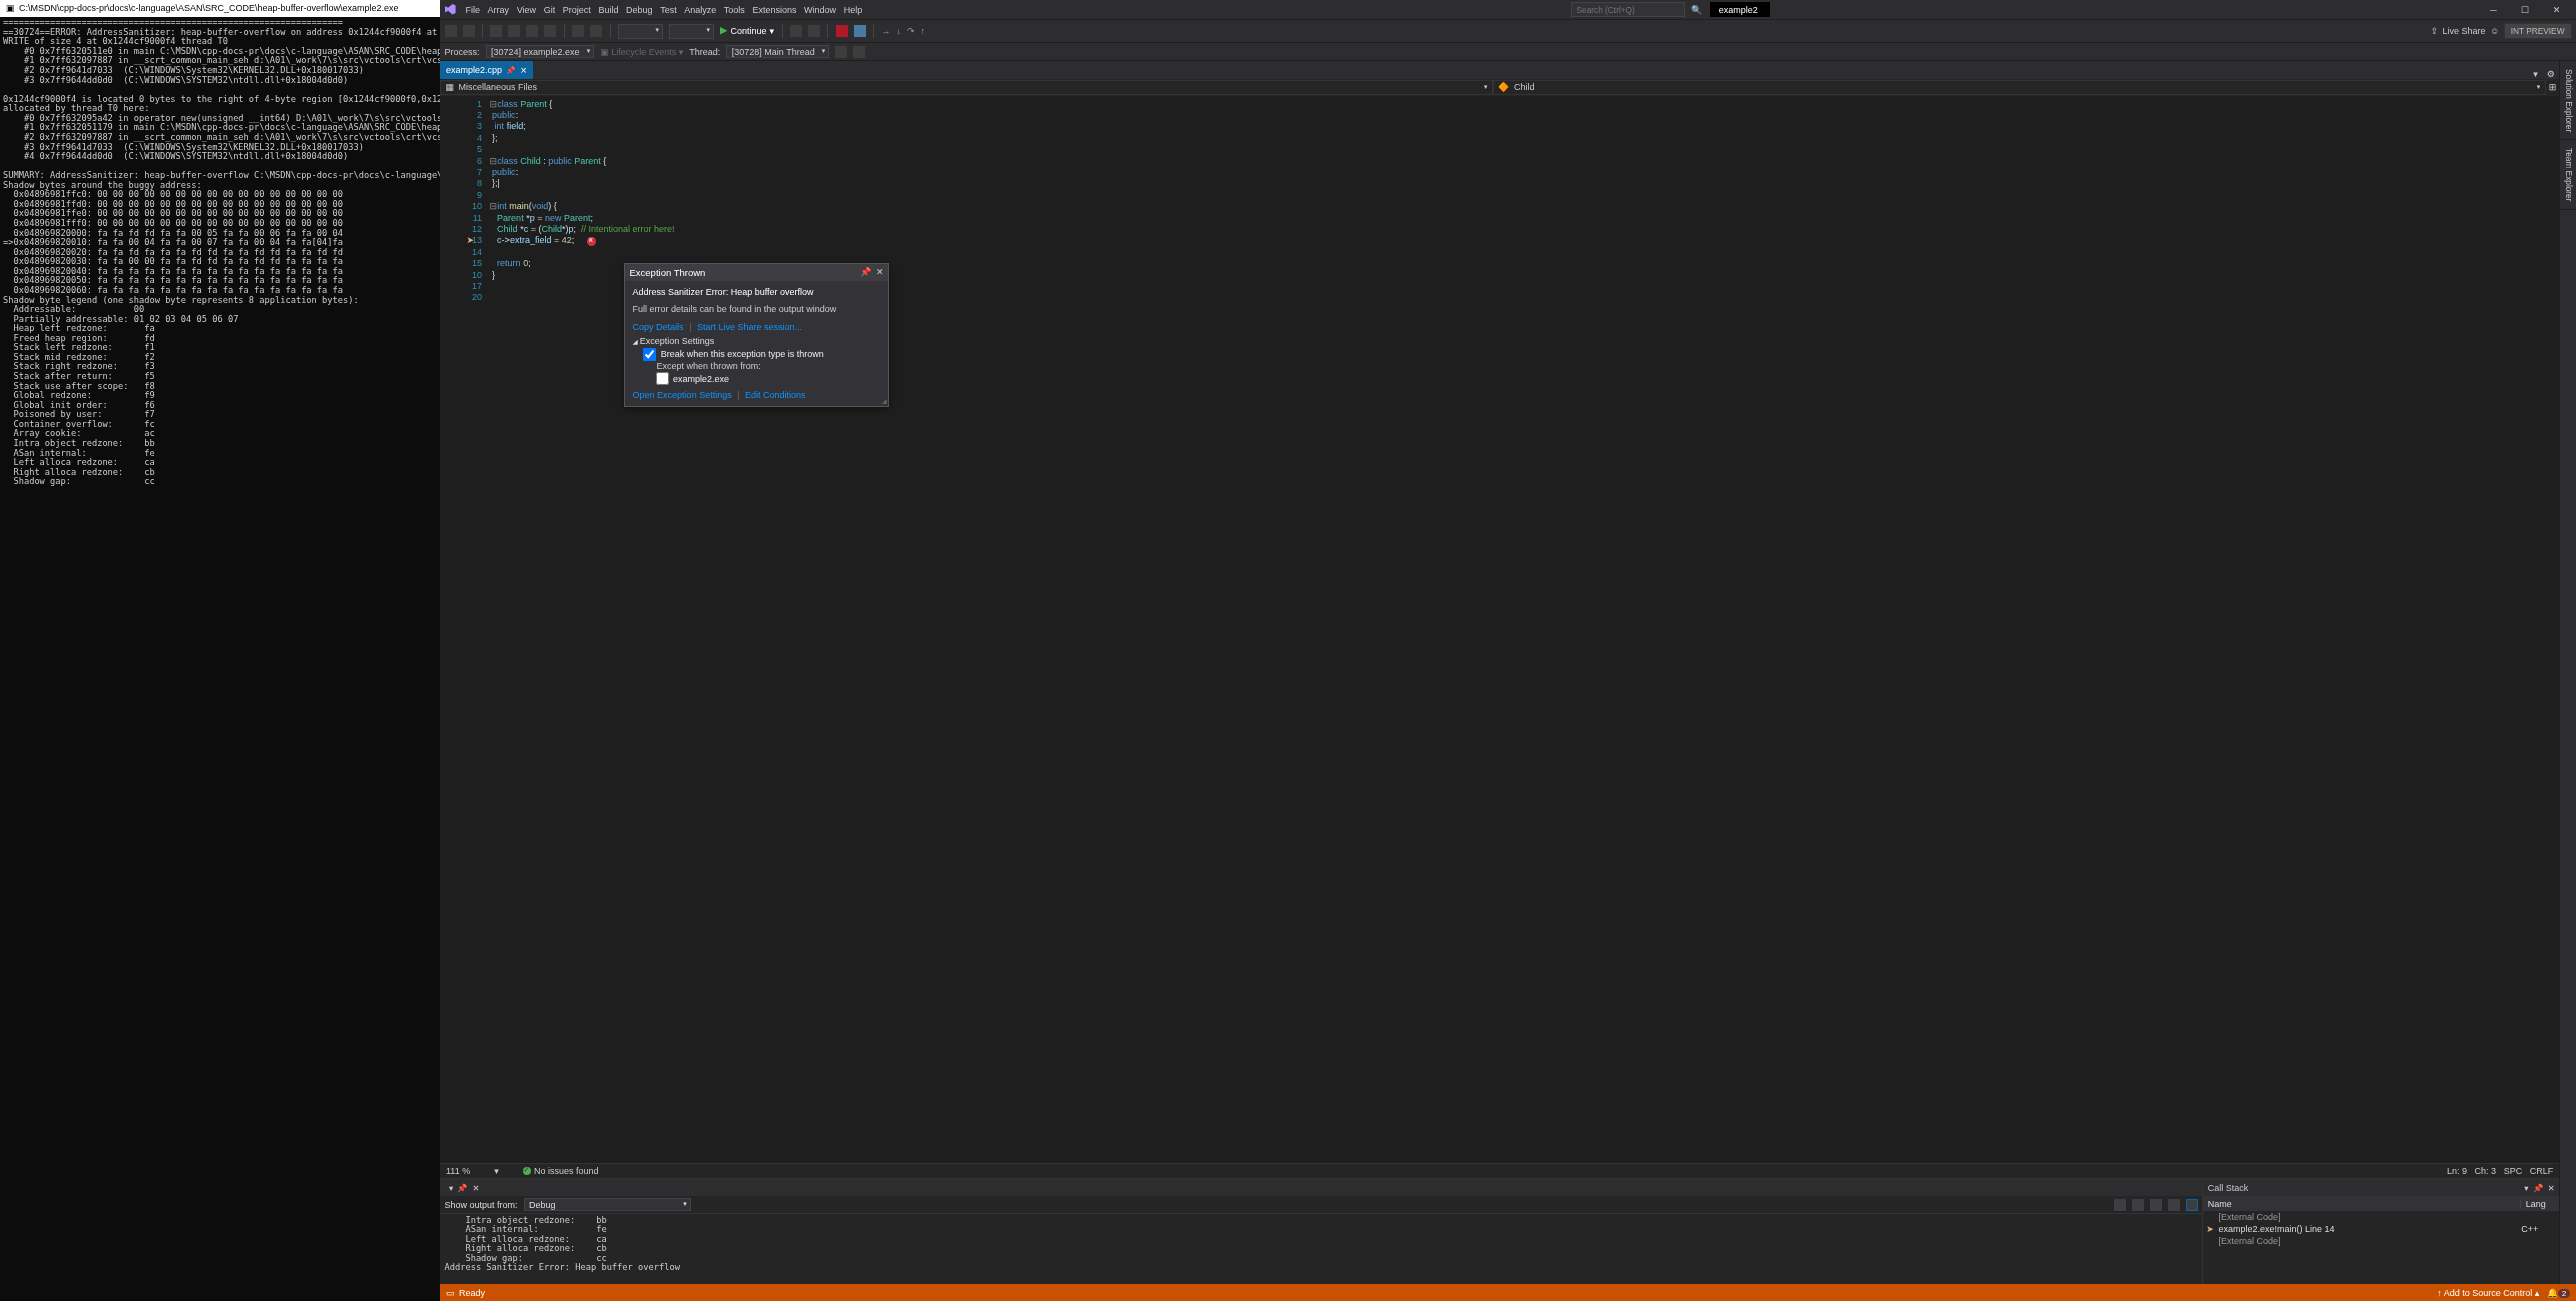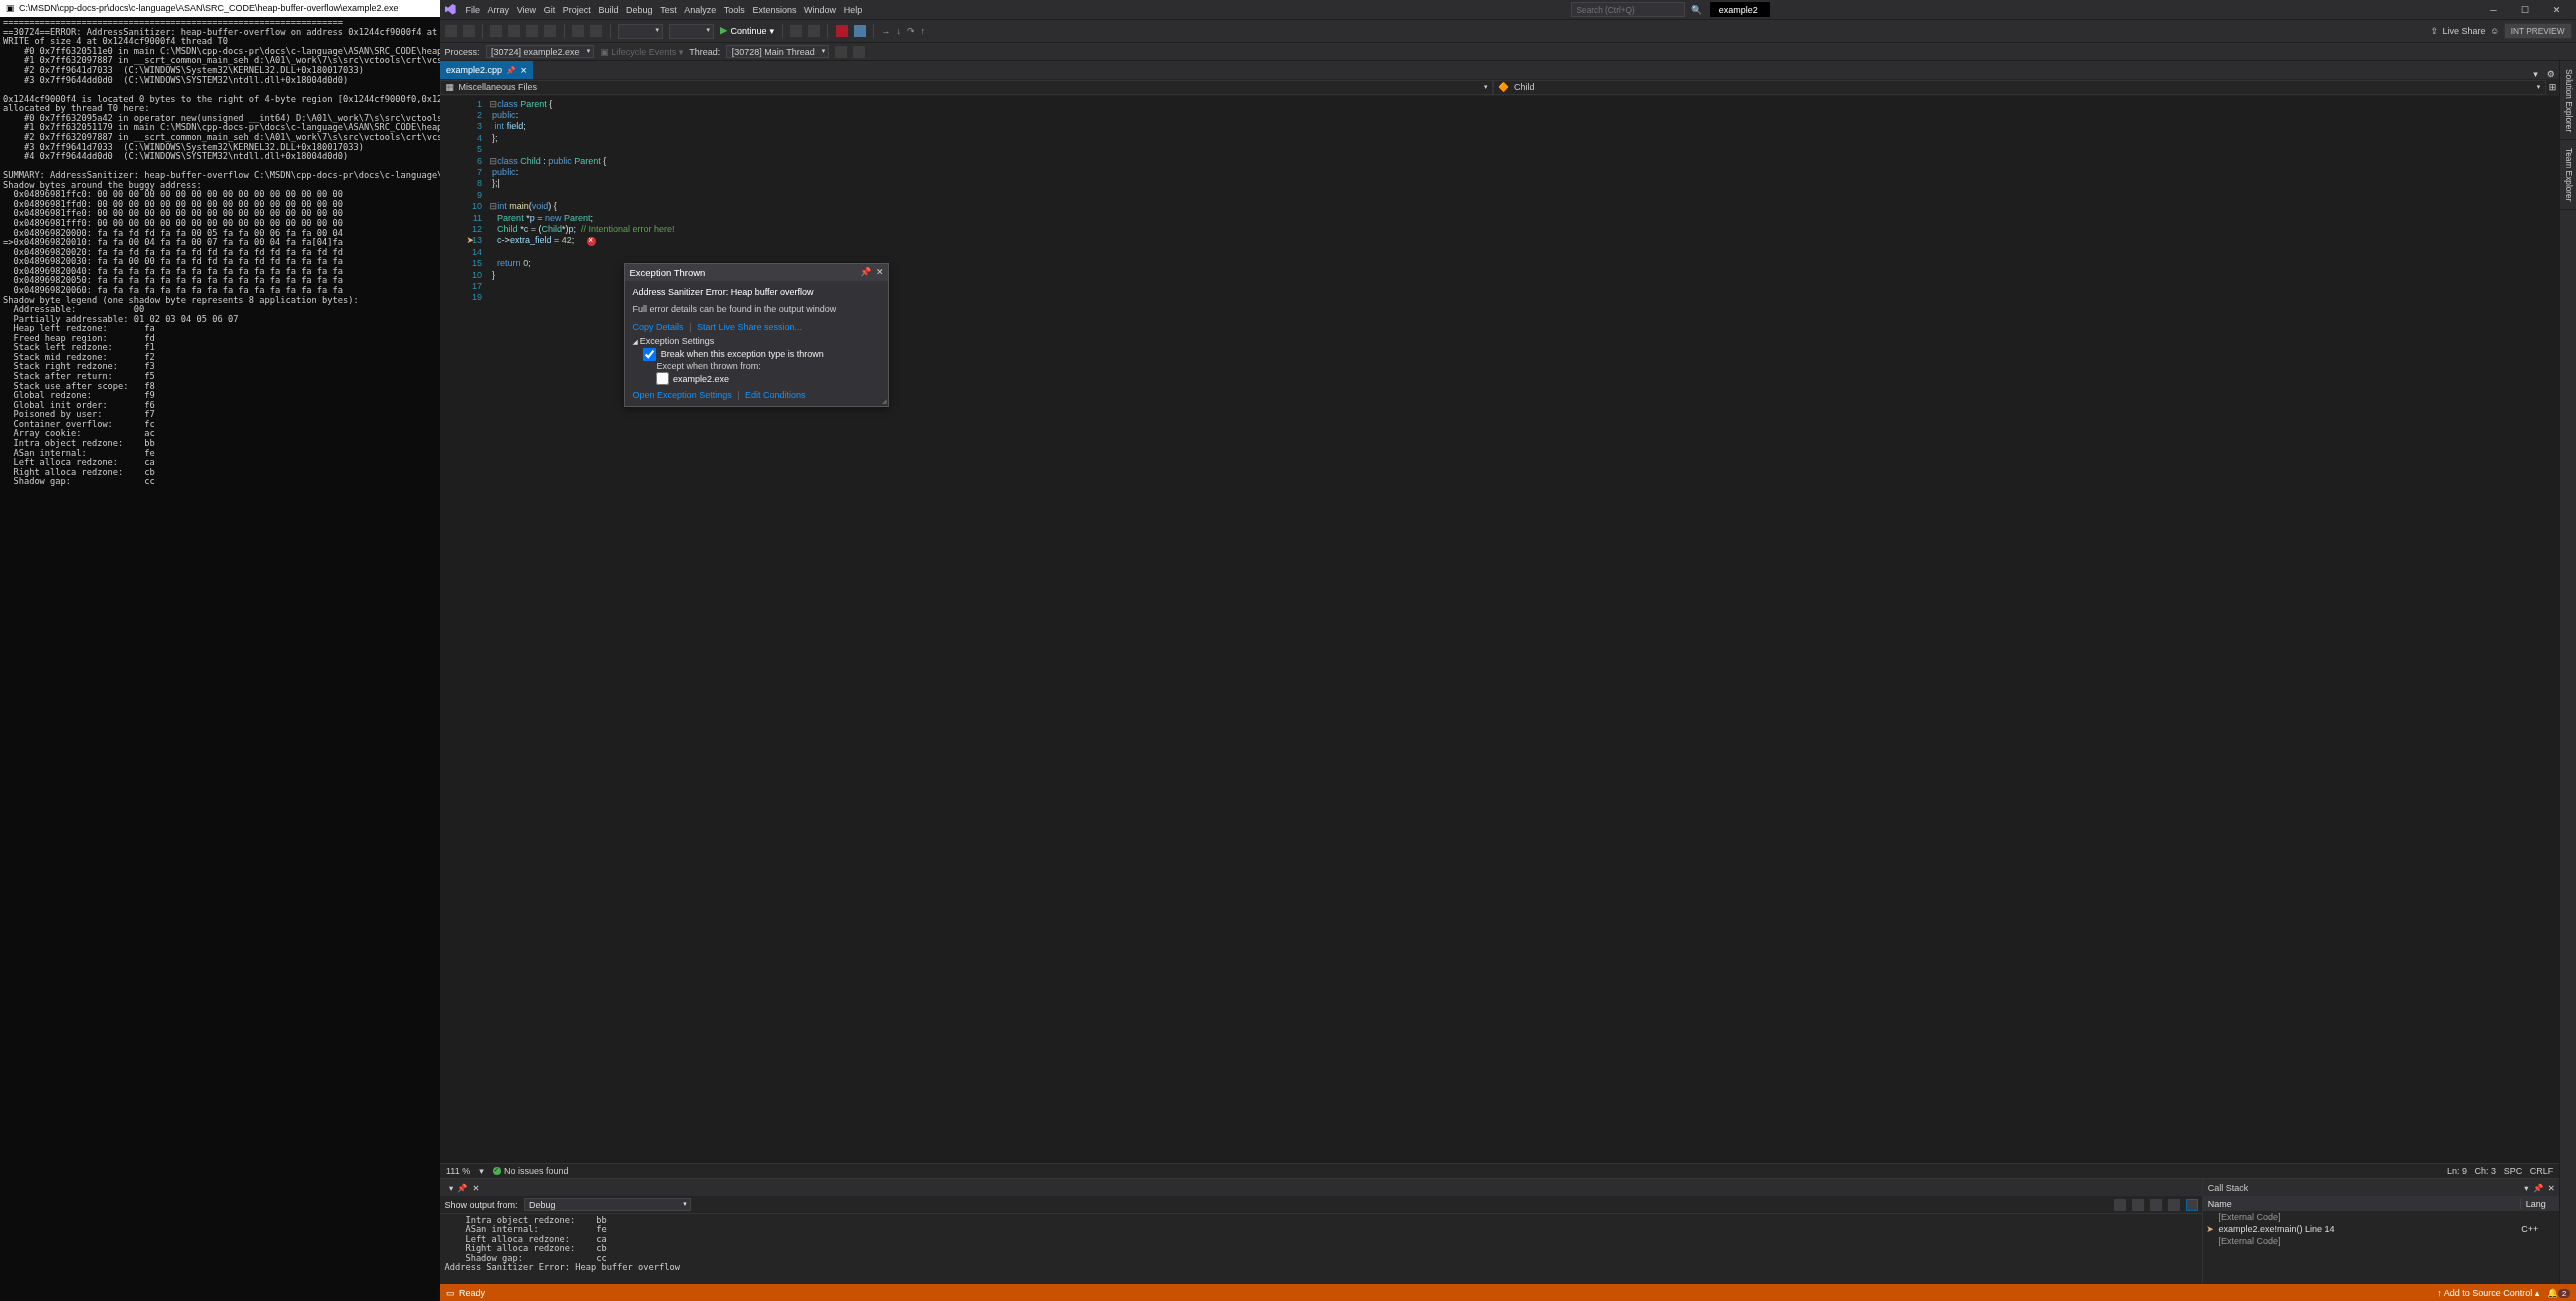--- a/index.html
+++ b/index.html
@@ -72,21 +72,21 @@
 .exception-popup .body .msg { margin-bottom: 7.6px; color: #fff; }
 .exception-popup .body .sub { margin-bottom: 7.6px; color: #ccc; }
 .exception-popup .link { color: #0e94ff; cursor: pointer; }
 .exception-popup .sep { color: #666; margin: 0 3px; }
 .exception-popup .settings-hdr { color: #ddd; margin-top: 4.5px; }
 .exception-popup .settings-hdr::before { content: "◢ "; font-size: 6.8px; }
 .exception-popup .cbrow { margin-left: 10.6px; margin-top: 1.5px; display: flex; align-items: center; gap: 4.5px; }
 .exception-popup .sublabel { margin-left: 24px; color: #ccc; }
 .exception-popup .resize { position: absolute; right: 1.5px; bottom: 1.5px; font-size: 6px; color: #666; }
 
-.editor-status { height: 15px; background: #252526; display: flex; align-items: center; padding: 0 6px; gap: 9px; color: #ccc; font-size: 8.3px; border-top: 0.8px solid #333; }
+.editor-status { height: 15px; background: #252526; display: flex; align-items: center; padding: 0 6px; gap: 24px; color: #ccc; font-size: 8.3px; border-top: 0.8px solid #333; }
 .editor-status .issues { display: flex; align-items: center; gap: 3px; }
 .editor-status .right { margin-left: auto; display: flex; gap: 7.6px; }
 .ok-icon { display: inline-block; width: 8.3px; height: 8.3px; border-radius: 50%; background: #4caf50; position: relative; }
 .ok-icon::after { content: "✓"; color: #1e1e1e; position: absolute; top: -1.5px; left: 0.8px; font-size: 6.8px; }
 
 .bottom-panes { height: 106px; display: flex; border-top: 0.8px solid #333; }
 .output-pane { flex: 1; background: #252526; display: flex; flex-direction: column; border-right: 0.8px solid #333; min-width: 0; }
 .callstack-pane { width: 356px; background: #252526; display: flex; flex-direction: column; }
 .pane-hdr { height: 16.7px; background: #2d2d30; display: flex; align-items: center; padding: 0 4.5px; font-size: 9px; color: #ccc; }
 .pane-hdr .title { flex: 1; }
@@ -290,21 +290,21 @@
             <div class="ln">8</div>
             <div class="ln">9</div>
             <div class="ln">10</div>
             <div class="ln">11</div>
             <div class="ln">12</div>
             <div class="ln">13</div>
             <div class="ln">14</div>
             <div class="ln">15</div>
             <div class="ln">10</div>
             <div class="ln">17</div>
-            <div class="ln">19</div>
+            <div class="ln">20</div>
           </div>
         <div class="code-area" id="codeArea">
             <div class="code-line"><span class="fold">⊟</span><span class="kw">class</span> <span class="typ">Parent</span> {</div>
             <div class="code-line"> <span class="kw">public</span>:</div>
             <div class="code-line">  <span class="kw">int</span> <span class="var">field</span>;</div>
             <div class="code-line"> };</div>
             <div class="code-line"></div>
             <div class="code-line"><span class="fold">⊟</span><span class="kw">class</span> <span class="typ">Child</span> : <span class="kw">public</span> <span class="typ">Parent</span> {</div>
             <div class="code-line"> <span class="kw">public</span>:</div>
             <div class="code-line"> };|</div>

